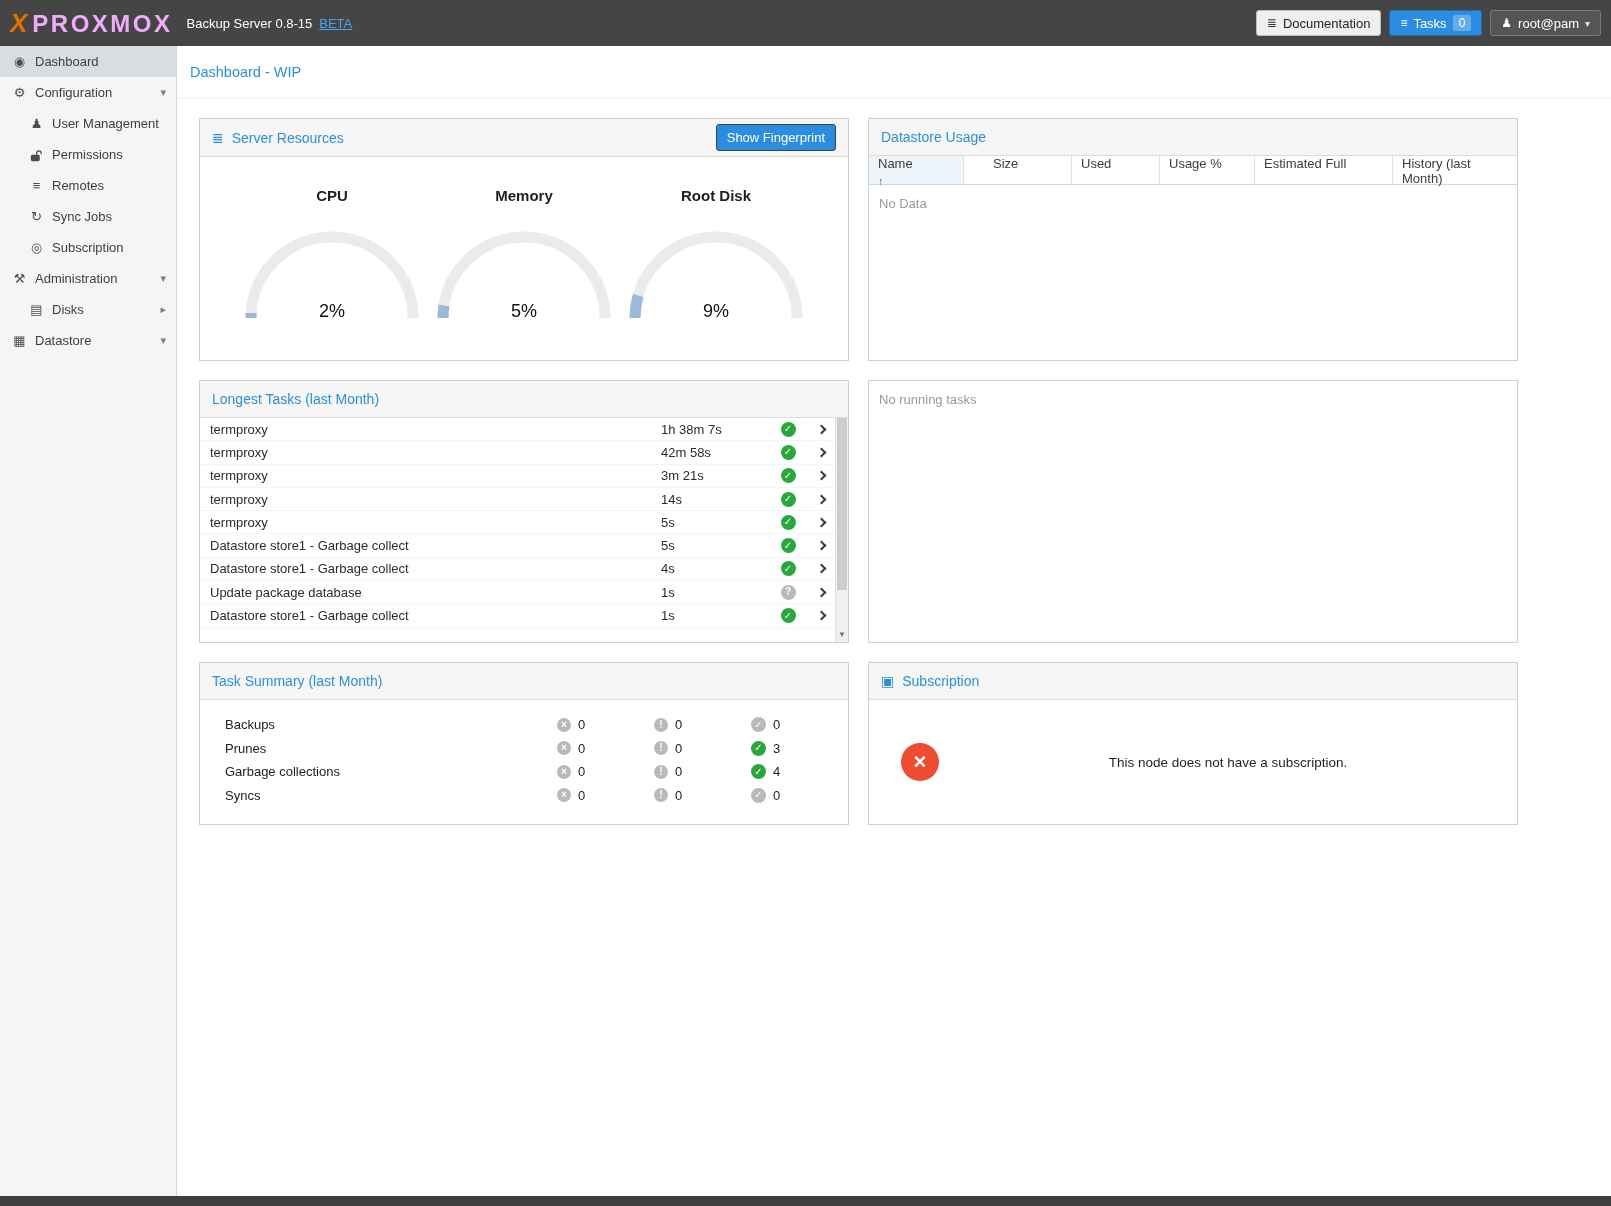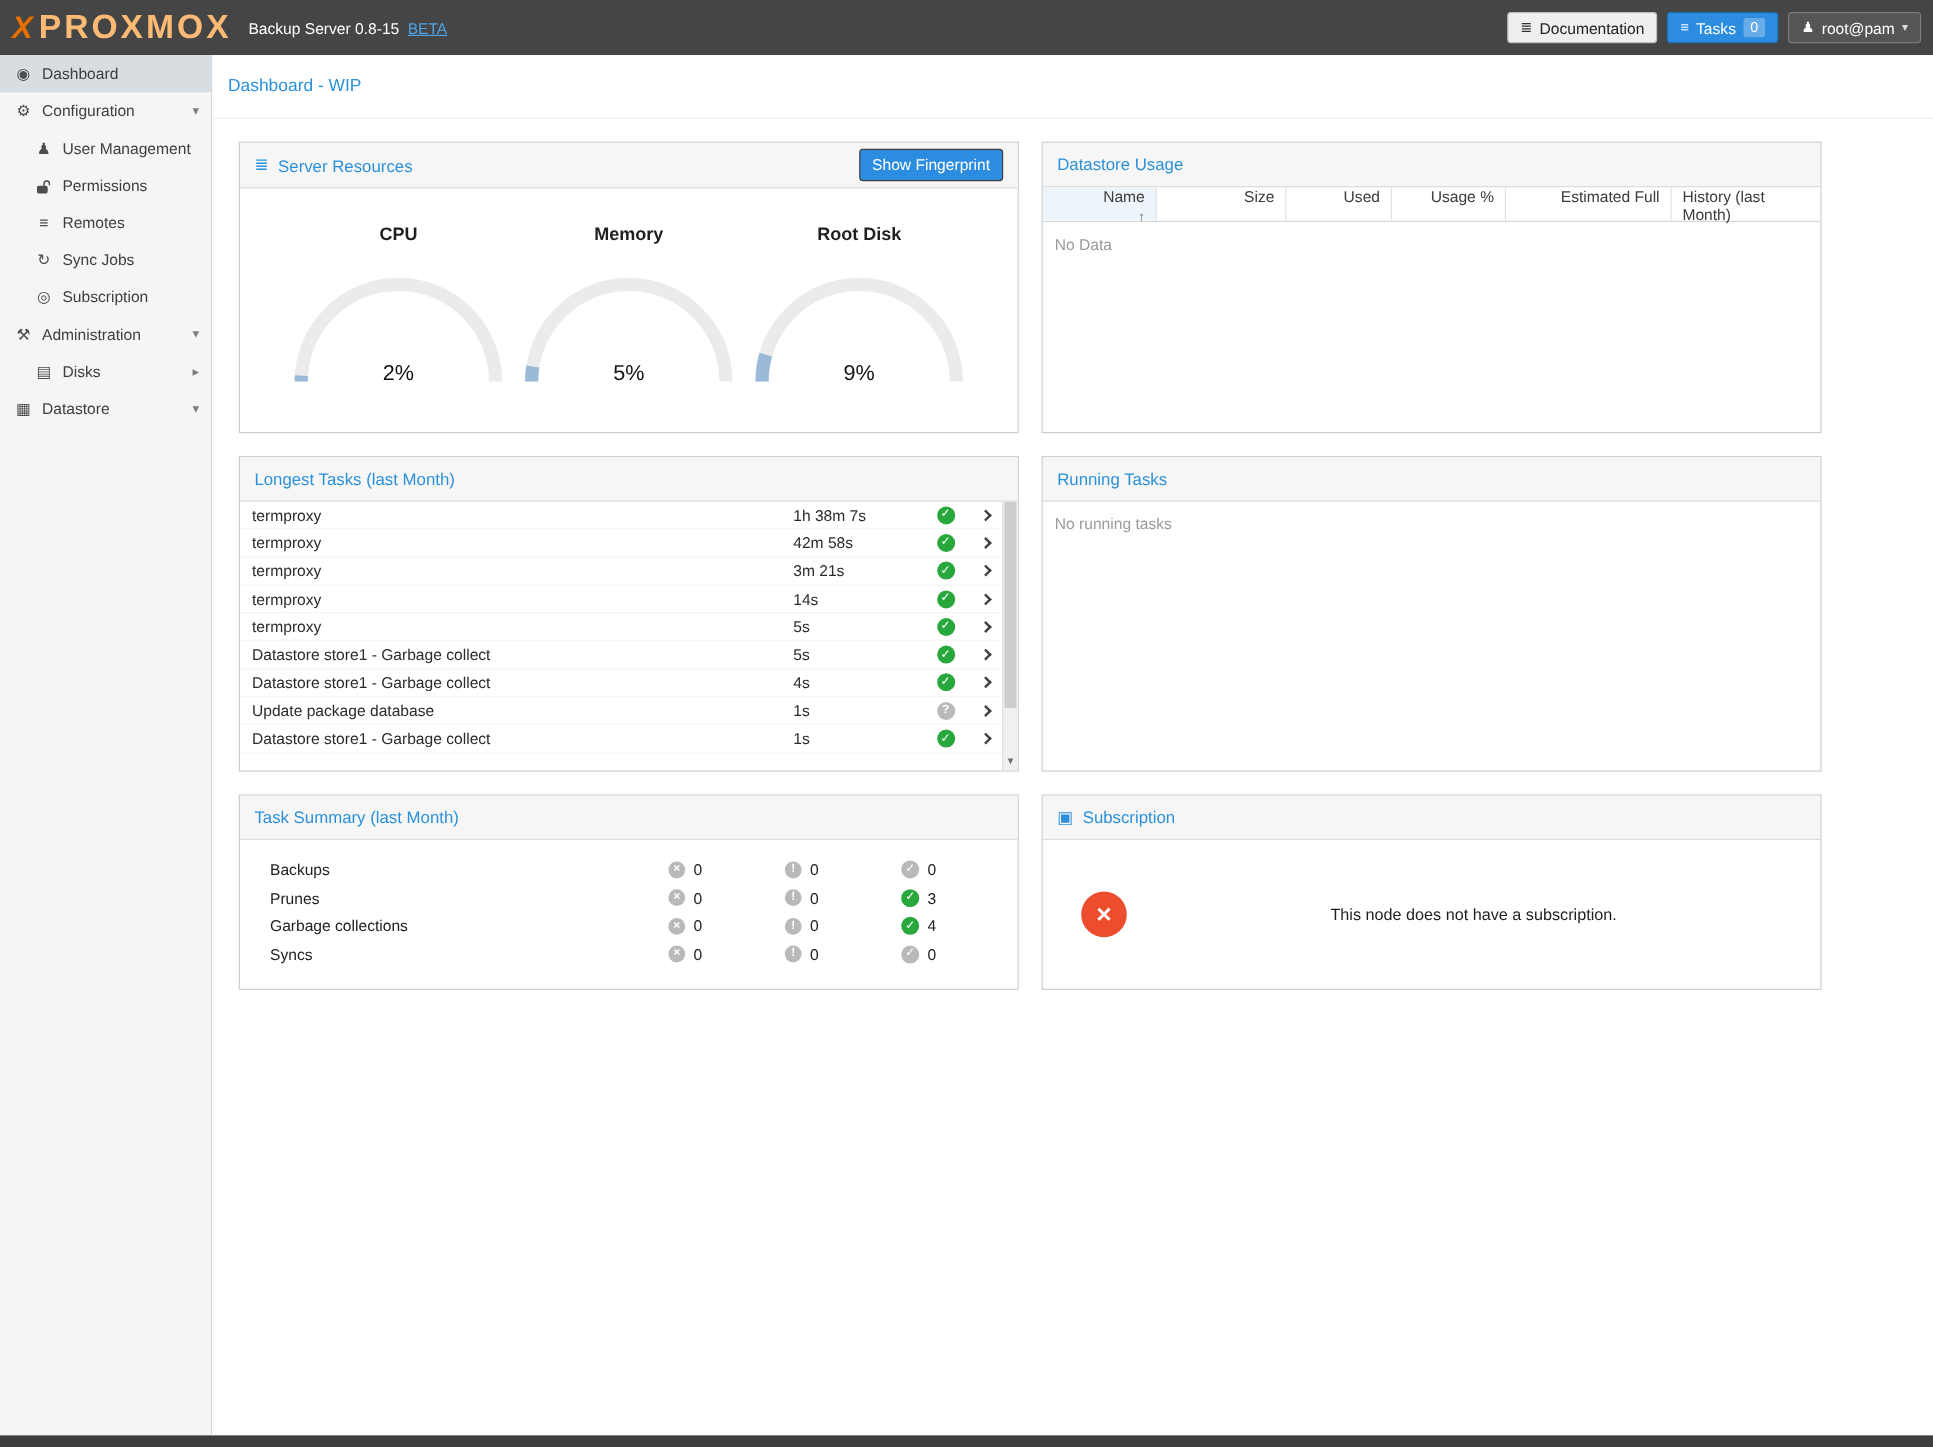--- a/index.html
+++ b/index.html
@@ -7,21 +7,21 @@
   body {
     width:1611px; height:1206px; overflow:hidden;
     font-family:"Liberation Sans","DejaVu Sans",sans-serif;
     background:#fff; color:#333;
   }
 
   
   .topbar { height:46px; background:#454545; display:flex; align-items:center; padding:0 10px; }
   .logo { display:flex; align-items:baseline; cursor:default; }
   .logo-mark { color:#e57000; font-size:26px; font-weight:bold; font-style:italic; margin-right:5px; line-height:1; }
-  .brand { color:#fdba74; font-size:28px; font-weight:bold; letter-spacing:2.5px; line-height:1; }
+  .brand { color:#f0abfc; font-size:24px; font-weight:bold; letter-spacing:2.5px; line-height:1; }
   .tb-subtitle { color:#fff; font-size:13px; margin-left:14px; }
   .tb-beta { color:#4ca3e8; font-size:13px; font-weight:normal; margin-left:7px; text-decoration:underline; cursor:pointer; }
   .tb-right { margin-left:auto; display:flex; align-items:center; gap:8px; }
   .tb-btn { height:26px; display:flex; align-items:center; gap:6px; padding:0 10px; border-radius:3px; font-size:13px; cursor:pointer; }
   .btn-doc { background:#efefef; border:1px solid #bdbdbd; color:#222; }
   .btn-doc .ic { font-size:12px; color:#333; }
   .btn-tasks { background:#2b8ce0; border:1px solid #1f6fb5; color:#fff; }
   .btn-tasks .ic { font-size:12px; }
   .tasks-badge { background:rgba(255,255,255,0.28); border-radius:2px; padding:1px 6px; font-size:12px; }
   .btn-user { background:#555; border:1px solid #7a7a7a; color:#fff; }
@@ -56,21 +56,21 @@
   .gauges { display:flex; justify-content:space-between; padding:16px 42px 0 42px; }
   .gauge { width:180px; text-align:center; }
   .gauge-label { font-size:15px; font-weight:bold; color:#1f1f1f; margin:14px 0 24px 0; }
   .gauge-arc { position:relative; width:180px; height:94px; }
   .gtrack { fill:none; stroke:#ebebeb; stroke-width:11; }
   .gfill { fill:none; stroke:#9bb9d8; stroke-width:11; }
   .gauge-pct { position:absolute; left:0; right:0; bottom:0; font-size:18px; color:#111; }
 
   
   .table-head { display:flex; border-bottom:1px solid #d6d6d6; height:29px; }
-  .th { display:flex; align-items:flex-end; gap:4px; padding:0 9px; font-size:13px; color:#3c3c3c; border-right:1px solid #e1e1e1; cursor:pointer;flex-direction:column; }
+  .th { display:flex; align-items:flex-start; gap:4px; padding:0 9px; font-size:13px; color:#3c3c3c; border-right:1px solid #e1e1e1; cursor:pointer;flex-direction:column; }
   .th.sorted { background:#eef5fa; }
   .sort-ic { font-size:11px; color:#666; }
   .c1{width:95px;} .c2{width:88px;margin-left:20px;} .c3{width:88px;} .c4{width:95px;} .c5{width:138px;} .c6{flex:1; border-right:none;}
   .empty-text { color:#9a9a9a; font-size:13px; padding:11px 10px; }
 
   
   .task-list { position:absolute; inset:0 13px 0 0; }
   .task-row { display:flex; align-items:center; height:23.3px; font-size:13px; color:#2b2b2b; border-bottom:1px solid #f4f4f4; cursor:pointer; }
   .tname { flex:1; padding-left:10px; white-space:nowrap; overflow:hidden; }
   .tdur { width:108px; }
@@ -342,23 +342,20 @@
             </div>
           </div>
           <div class="scrollbar">
             <div class="sb-thumb"></div>
             <div class="sb-down">▼</div>
           </div>
         </div>
       </div>
 
       <div class="panel h2">
-        <div class="panel-header">
-          <span class="panel-title">Running Tasks</span>
-        </div>
         <div class="panel-body">
           <div class="empty-text">No running tasks</div>
         </div>
       </div>
 
       <div class="panel h3">
         <div class="panel-header">
           <span class="panel-title">Task Summary (last Month)</span>
         </div>
         <div class="panel-body sum-body">

